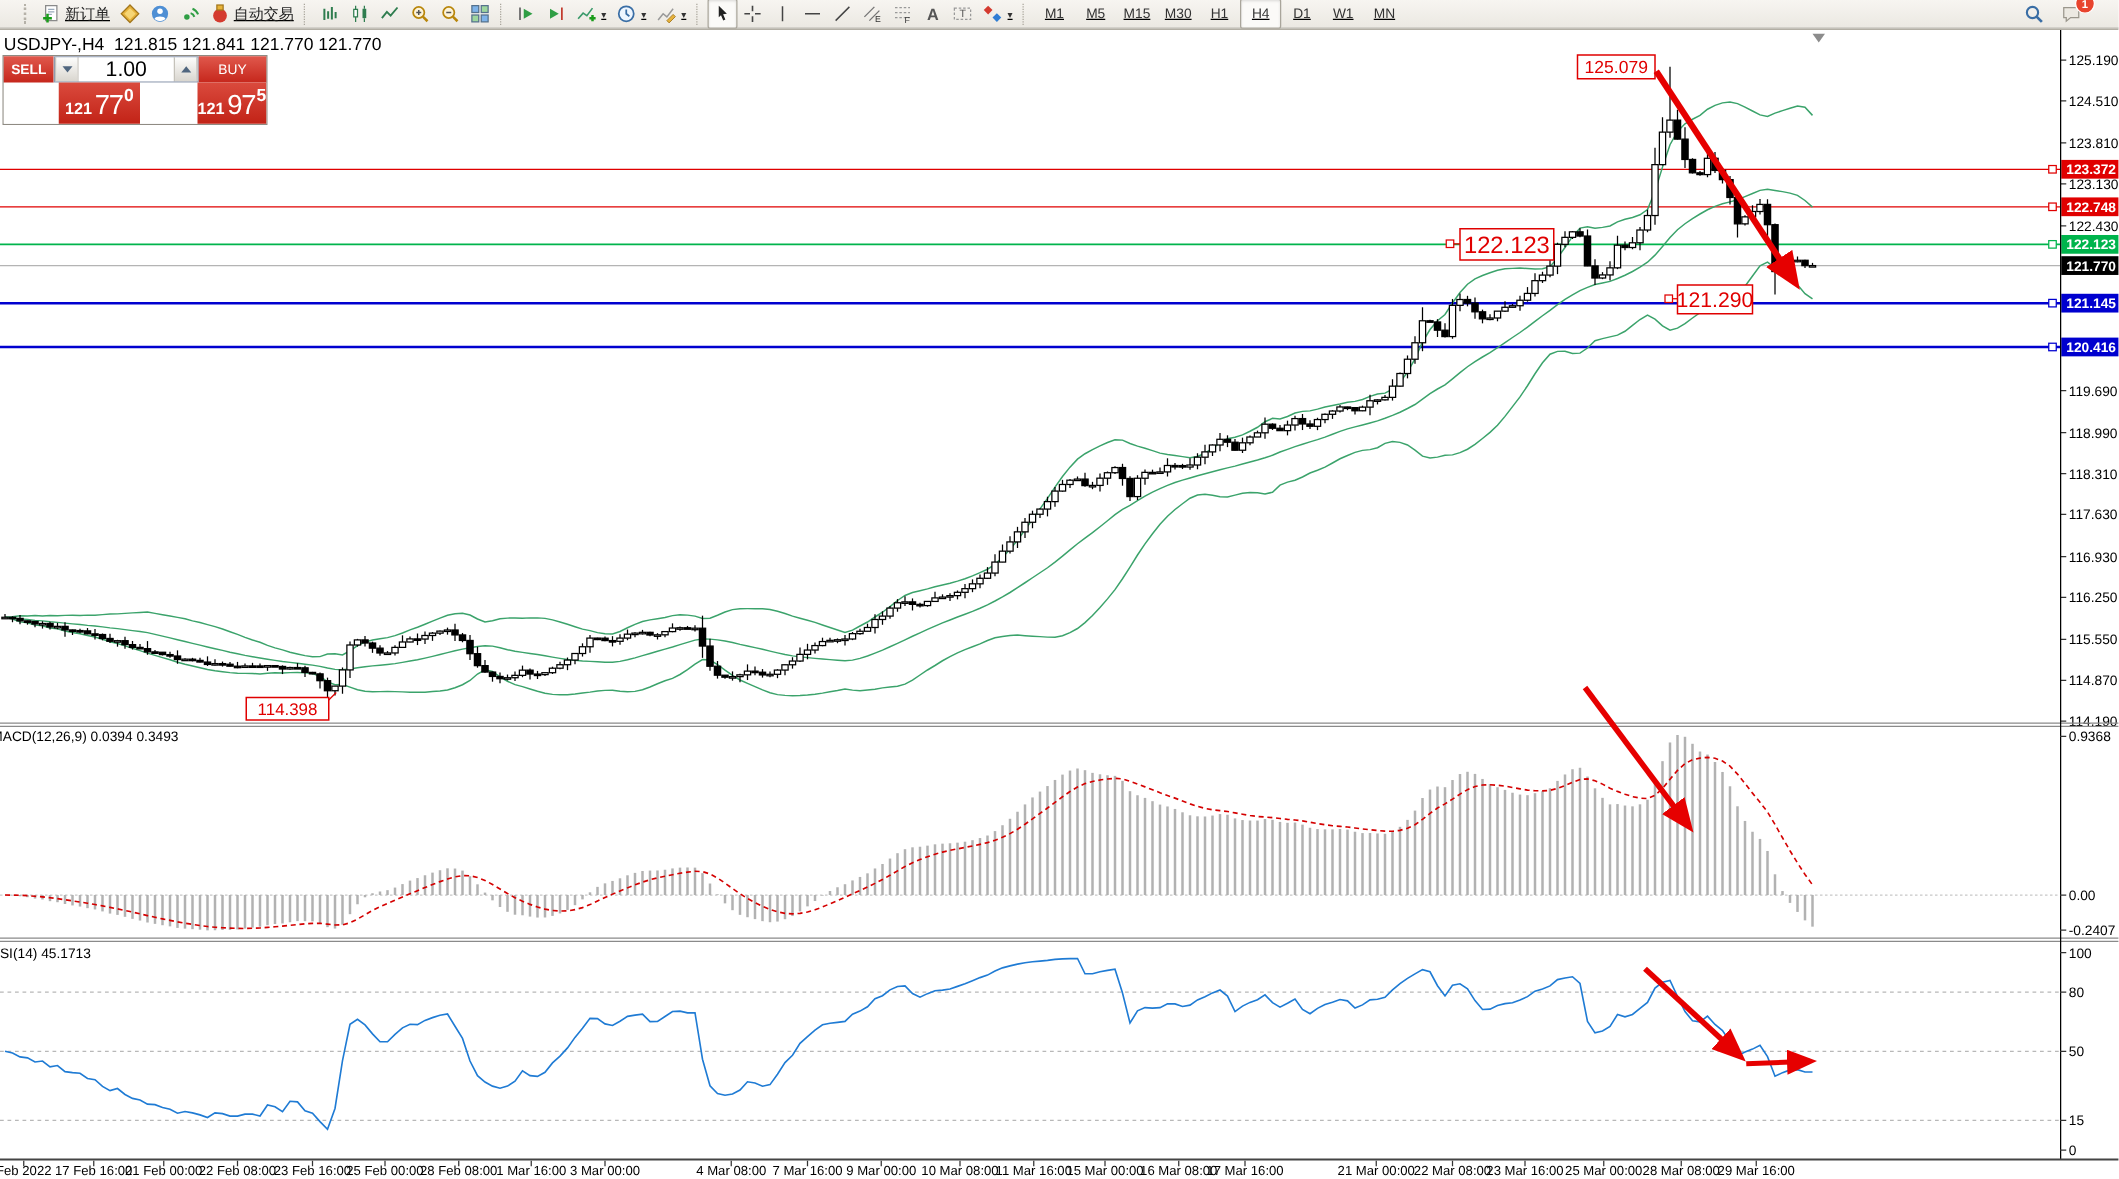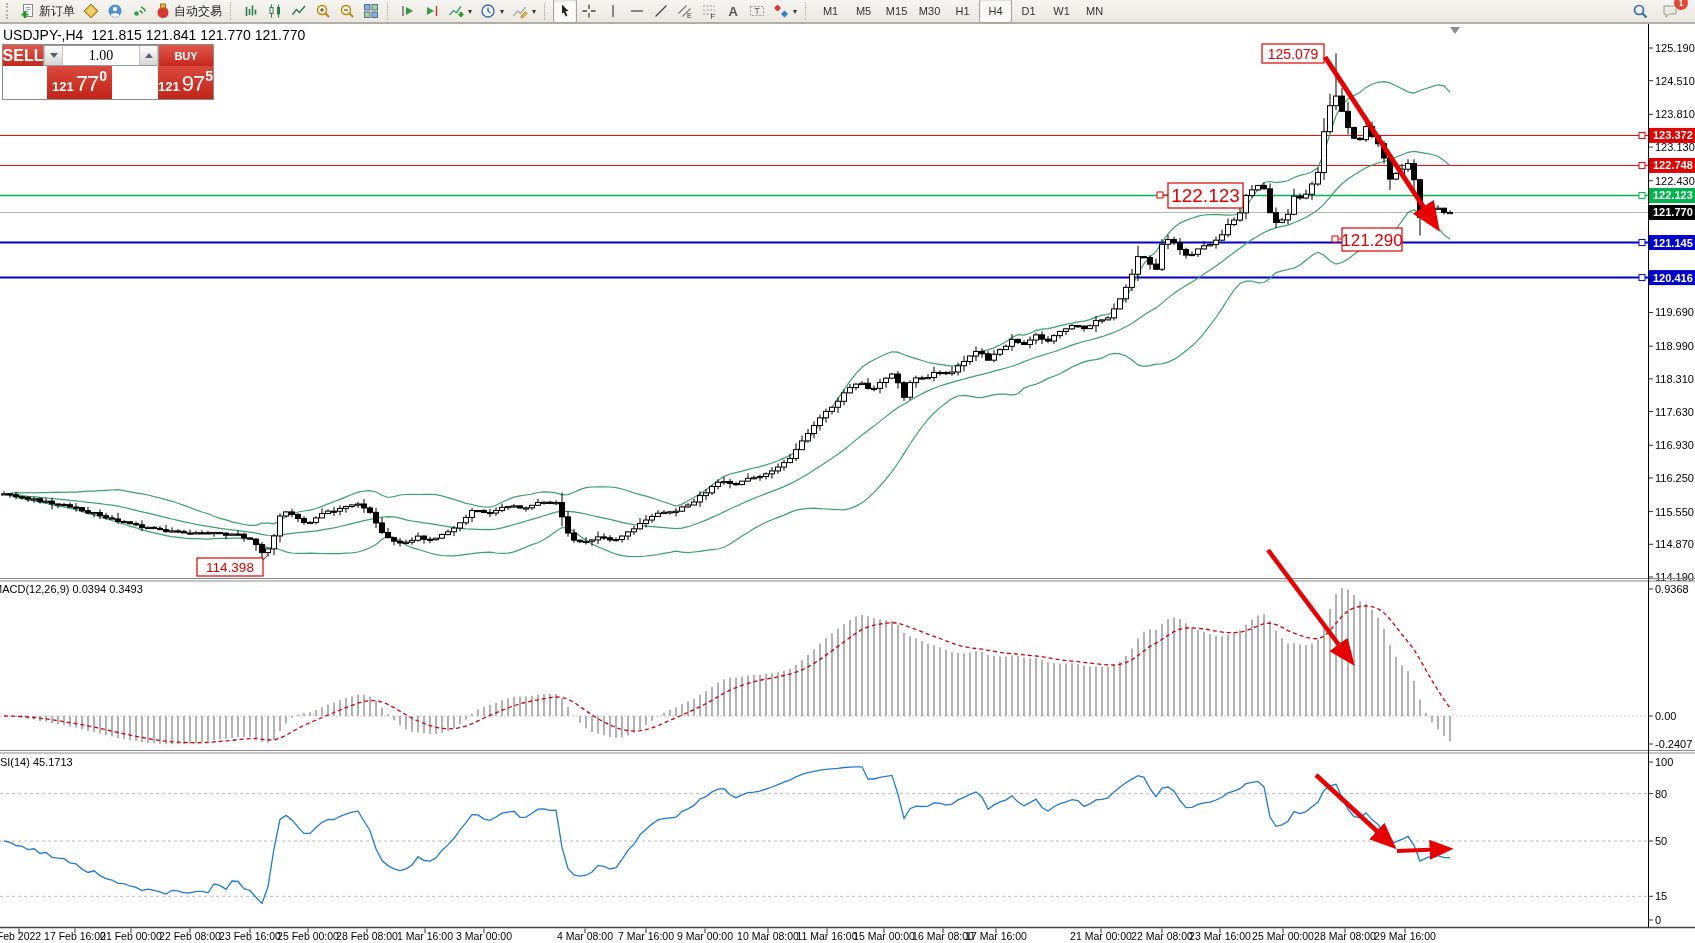--- a/index.html
+++ b/index.html
@@ -1,45 +1,45 @@
 <!DOCTYPE html>
 <html><head>
 <meta charset="utf-8">
 <style>
   html,body{margin:0;padding:0;background:#fff;}
   body{width:1695px;height:943px;position:relative;font-family:"Liberation Sans",sans-serif;overflow:hidden;}
   
   .toolbar{position:absolute;left:0;top:0;width:1695px;height:23px;background:linear-gradient(#f7f5f1,#ebe8e2);
-    border-bottom:1px solid #b2aea4;display:flex;align-items:center;padding:0 5px;box-sizing:border-box;z-index:30;}
+    border-bottom:1px solid #b2aea4;display:flex;align-items:center;padding:0 18px;box-sizing:border-box;z-index:30;text-decoration:underline;}
   .tb-grip{width:5px;height:16px;border-left:2px dotted #b5b1a8;margin:0 3px 0 1px;}
   .tb-btn{height:20px;display:flex;align-items:center;gap:3px;padding:1px 3px;border:1px solid transparent;
     border-radius:2px;font-size:12px;color:#222;cursor:pointer;white-space:nowrap;}
   .tb-btn.active{background:#fbfaf8;border-color:#a9a59b;box-shadow:inset 0 1px 2px rgba(0,0,0,.12);}
   .tb-btn svg{display:block;}
   .tb-sep{width:4px;height:17px;border-left:1px dotted #a9a59b;margin:0 4px;}
   .caret{font-size:8px;color:#333;margin-left:1px;}
   .tf-btn{min-width:25px;justify-content:center;font-size:11px;color:#333;text-align:right;}
   .right-group{margin-left:auto;display:flex;align-items:center;gap:6px;padding-right:8px;}
   .chat-wrap{position:relative;}
   .nbadge{position:absolute;top:-4px;right:-7px;background:#e8442e;color:#fff;border-radius:50%;
     width:14px;height:14px;font-size:9px;line-height:14px;text-align:center;font-weight:bold;border:1px solid #fff;}
   
   .chart-title{position:absolute;left:3px;top:27px;font-size:14px;color:#000;white-space:pre;z-index:20;}
   
   .ocp{position:absolute;left:2px;top:44px;width:212px;z-index:25;border:1px solid #8f8b83;background:#fff;box-sizing:border-box;}
   .ocp-top{display:flex;height:21px;}
-  .sell-btn{width:40px;background:linear-gradient(#e0584c,#c6271c);color:#fff;font-size:16px;font-weight:bold;
+  .sell-btn{width:40px;background:linear-gradient(#e0584c,#c6271c);color:#fff;font-size:11px;font-weight:bold;
     display:flex;align-items:center;justify-content:center;cursor:pointer;}
-  .buy-btn{flex:1;background:linear-gradient(#e0584c,#c6271c);color:#fff;font-size:11px;font-weight:bold;
+  .buy-btn{flex:1;background:linear-gradient(#e0584c,#c6271c);color:#fff;font-size:11px;font-weight:normal;
     display:flex;align-items:center;justify-content:center;cursor:pointer;}
   .vol-box{width:116px;display:flex;background:#fff;border:1px solid #8f9bb0;box-sizing:border-box;}
   .spin{width:17px;background:linear-gradient(#fdfdfc,#d9d6cf);display:flex;align-items:center;justify-content:center;cursor:pointer;border-left:1px solid #c5c2ba;border-right:1px solid #c5c2ba;}
   .tri-up{width:0;height:0;border-left:4px solid transparent;border-right:4px solid transparent;border-bottom:5px solid #50667f;}
   .tri-down{width:0;height:0;border-left:4px solid transparent;border-right:4px solid transparent;border-top:5px solid #50667f;}
-  .vol-input{flex:1;border:none;outline:none;text-align:center;font-size:14px;font-family:Liberation Serif, serif;color:#000;min-width:0;}
+  .vol-input{flex:1;border:none;outline:none;text-align:center;font-size:17px;font-family:Liberation Sans, sans-serif;color:#000;min-width:0;}
   .ocp-prices{display:flex;height:33px;background:#fff;}
   .price{background:linear-gradient(#da4a3d,#c22317);color:#fff;display:flex;align-items:flex-end;justify-content:center;padding-bottom:1px;cursor:pointer;margin-left:44px;}
   .price.sellp{width:101px;margin-right:2px;}
   .price.buyp{flex:1;}
   .price .base{font-size:13px;font-weight:bold;margin:0 2px 4px 0;}
   .price .big{font-size:22px;font-weight:normal;line-height:29px;letter-spacing:-1px;}
   .price .sup{font-size:14px;font-weight:bold;align-self:flex-start;margin:2px 0 0 1px;}
   #chart{position:absolute;left:0;top:23px;}
   svg text{font-family:"Liberation Sans",sans-serif;}
 </style>

